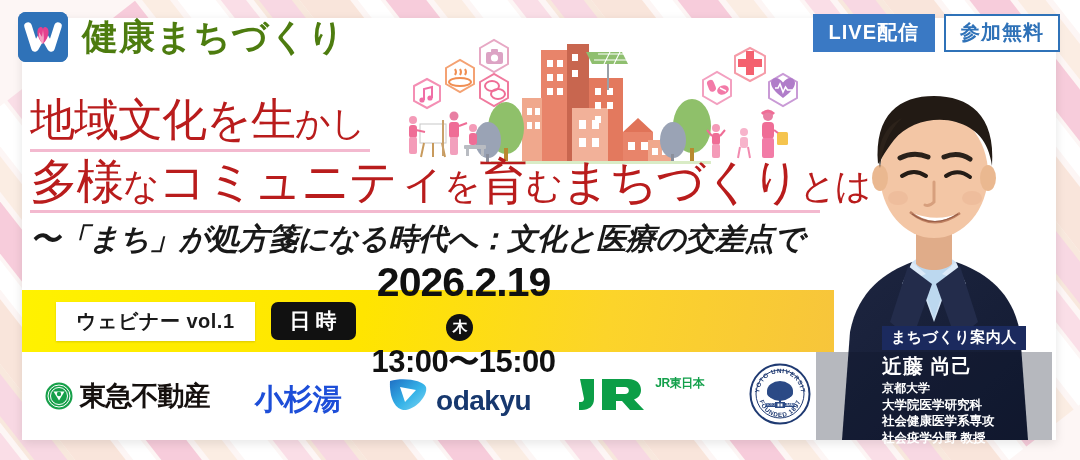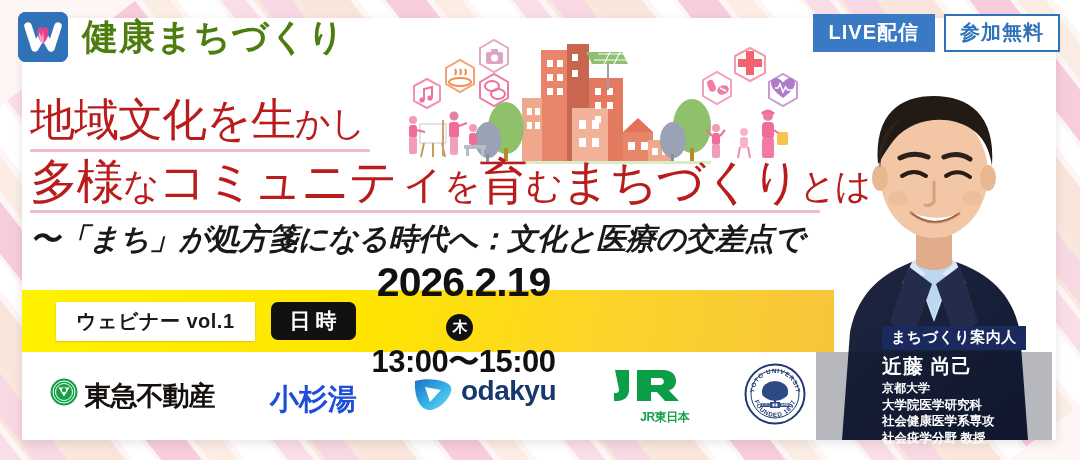--- a/index.html
+++ b/index.html
@@ -68,26 +68,26 @@
     width:27px; height:27px; border-radius:50%; background:#111; color:#fff;
     font-size:15px; font-weight:700; margin:8px 9px 0 1px; flex:0 0 auto;
   }
   .time { font-size:31px; font-weight:700; color:#111; letter-spacing:-0.5px; }
 
   
   .sponsors {
     position:absolute; left:22px; top:356px; width:812px; height:80px;
     display:flex; align-items:center; justify-content:space-around; z-index:6; background:transparent;
   }
-  .sp { display:flex; align-items:flex-start; gap:7px; }
+  .sp { display:flex; align-items:flex-end; gap:7px; }
   .sp-txt { font-weight:700; white-space:nowrap; }
   .tokyu-txt { font-size:27px; color:#15100e; letter-spacing:-1px; }
   .kosugi-txt { font-size:29px; color:#1d4ed8; letter-spacing:0px;margin-top:8px; }
   .odakyu-txt { font-size:28px; color:#17386e; letter-spacing:-0.5px; font-weight:700; }
-  .jr-wrap { display:flex; flex-direction:column; align-items:flex-end; gap:1px; }
+  .jr-wrap { display:flex; flex-direction:row; align-items:flex-start; gap:1px; }
   .jr-sub { font-size:12px; font-weight:700; color:#13a04b; letter-spacing:-0.5px; }
 
   
   .photo { position:absolute; right:28px; top:22px; width:236px; height:418px; z-index:5; overflow:hidden; }
   .photo svg { display:block; }
 
   
   .speaker { position:absolute; right:34px; bottom:14px; width:164px; z-index:10; color:#ffffff; text-align:left; }
   .sp-badge {
     display:inline-block; background:#1b2a5e; color:#ffffff; font-size:15px; font-weight:700;

